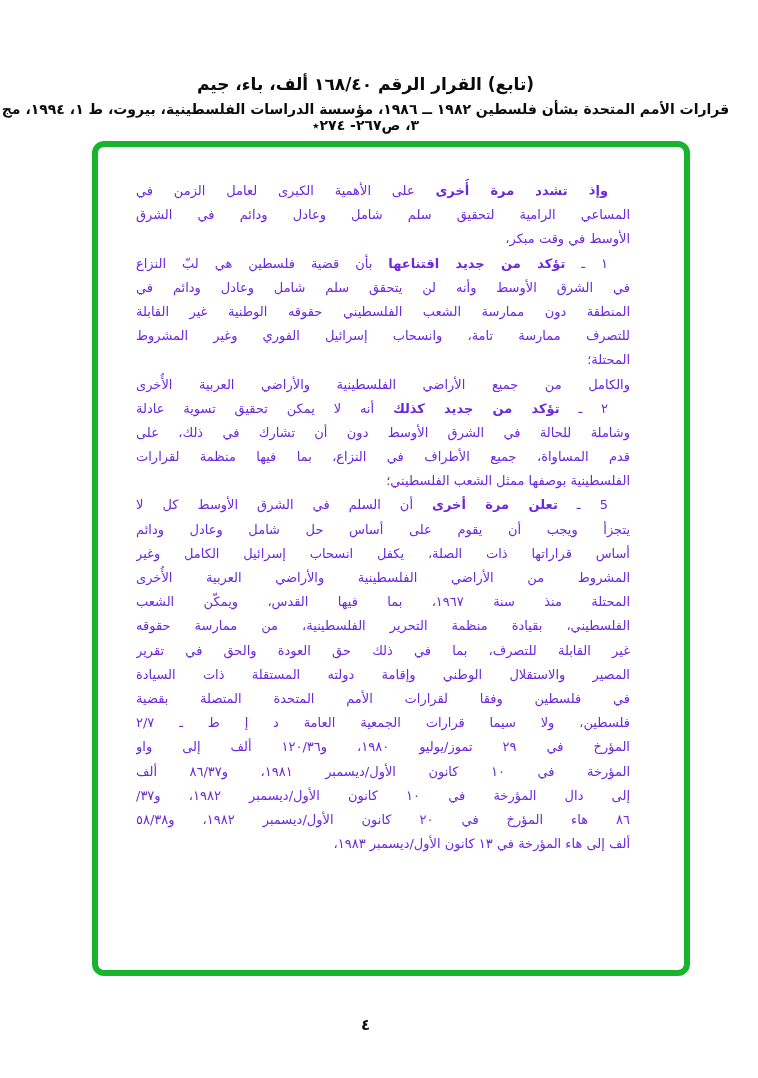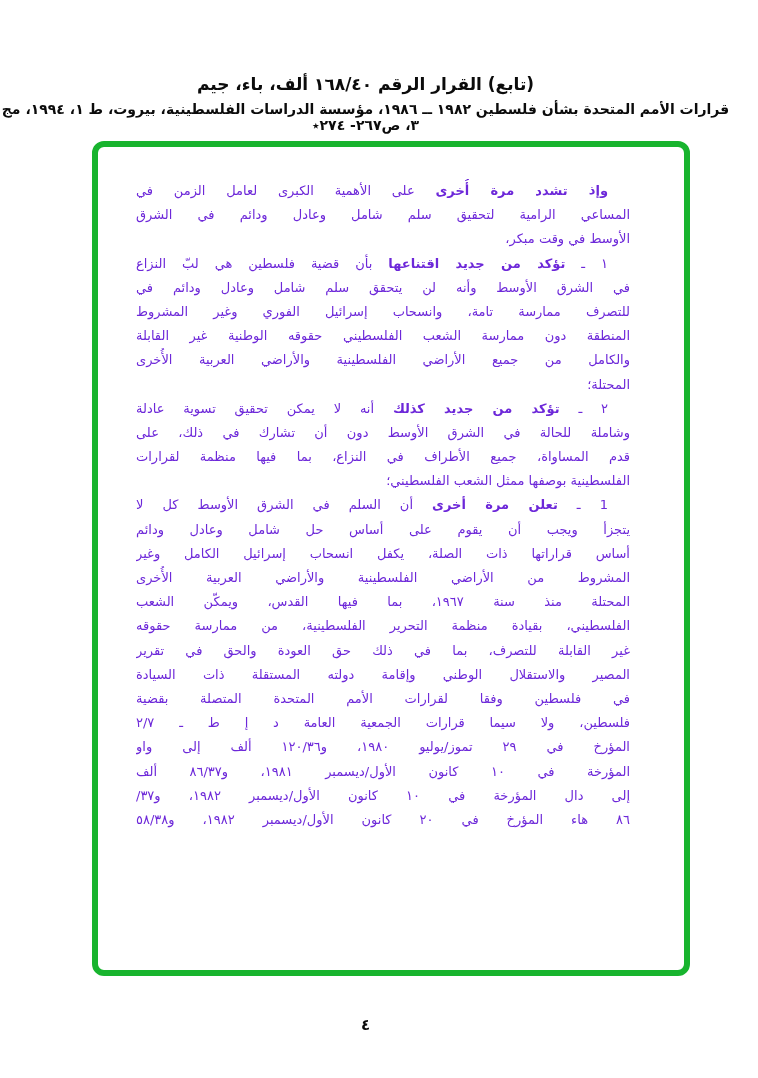--- a/index.html
+++ b/index.html
@@ -78,39 +78,40 @@
   </div>
 
   <div class="frame"></div>
 
   <div class="body-text" id="body-lines">
       <div class="line indent"><span class="b">وإذ تشدد مرة أُخرى</span><span> على الأهمية الكبرى لعامل الزمن في</span></div>
       <div class="line"><span>المساعي الرامية لتحقيق سلم شامل وعادل ودائم في الشرق</span></div>
       <div class="line start"><span>الأوسط في وقت مبكر،</span></div>
       <div class="line indent"><span>١ ـ </span><span class="b">تؤكد من جديد اقتناعها</span><span> بأن قضية فلسطين هي لبّ النزاع</span></div>
       <div class="line"><span>في الشرق الأوسط وأنه لن يتحقق سلم شامل وعادل ودائم في</span></div>
+      <div class="line"><span>المنطقة دون ممارسة الشعب الفلسطيني حقوقه الوطنية غير القابلة</span></div>
       <div class="line"><span>للتصرف ممارسة تامة، وانسحاب إسرائيل الفوري وغير المشروط</span></div>
-      <div class="line"><span>المنطقة دون ممارسة الشعب الفلسطيني حقوقه الوطنية غير القابلة</span></div>
+      <div class="line start"><span>المحتلة؛</span></div>
       <div class="line"><span>والكامل من جميع الأراضي الفلسطينية والأراضي العربية الأُخرى</span></div>
-      <div class="line start"><span>المحتلة؛</span></div>
       <div class="line indent"><span>٢ ـ </span><span class="b">تؤكد من جديد كذلك</span><span> أنه لا يمكن تحقيق تسوية عادلة</span></div>
       <div class="line"><span>وشاملة للحالة في الشرق الأوسط دون أن تشارك في ذلك، على</span></div>
       <div class="line"><span>قدم المساواة، جميع الأطراف في النزاع، بما فيها منظمة لقرارات</span></div>
       <div class="line start"><span>الفلسطينية بوصفها ممثل الشعب الفلسطيني؛</span></div>
-      <div class="line indent"><span>1 ـ </span><span class="b">تعلن مرة أخرى</span><span> أن السلم في الشرق الأوسط كل لا</span></div>
+      <div class="line indent"><span>5 ـ </span><span class="b">تعلن مرة أخرى</span><span> أن السلم في الشرق الأوسط كل لا</span></div>
       <div class="line"><span>يتجزأ ويجب أن يقوم على أساس حل شامل وعادل ودائم</span></div>
       <div class="line"><span>أساس قراراتها ذات الصلة، يكفل انسحاب إسرائيل الكامل وغير</span></div>
       <div class="line"><span>المشروط من الأراضي الفلسطينية والأراضي العربية الأُخرى</span></div>
       <div class="line"><span>المحتلة منذ سنة ١٩٦٧، بما فيها القدس، ويمكّن الشعب</span></div>
       <div class="line"><span>الفلسطيني، بقيادة منظمة التحرير الفلسطينية، من ممارسة حقوقه</span></div>
       <div class="line"><span>غير القابلة للتصرف، بما في ذلك حق العودة والحق في تقرير</span></div>
       <div class="line"><span>المصير والاستقلال الوطني وإقامة دولته المستقلة ذات السيادة</span></div>
       <div class="line"><span>في فلسطين وفقا لقرارات الأمم المتحدة المتصلة بقضية</span></div>
       <div class="line"><span>فلسطين، ولا سيما قرارات الجمعية العامة د إ ط ـ ٢/٧</span></div>
       <div class="line"><span>المؤرخ في ٢٩ تموز/يوليو ١٩٨٠، و١٢٠/٣٦ ألف إلى واو</span></div>
       <div class="line"><span>المؤرخة في ١٠ كانون الأول/ديسمبر ١٩٨١، و٨٦/٣٧ ألف</span></div>
       <div class="line"><span>إلى دال المؤرخة في ١٠ كانون الأول/ديسمبر ١٩٨٢، و٣٧/</span></div>
       <div class="line"><span>٨٦ هاء المؤرخ في ٢٠ كانون الأول/ديسمبر ١٩٨٢، و٥٨/٣٨</span></div>
+      <div class="line start"><span>ألف إلى هاء المؤرخة في ١٣ كانون الأول/ديسمبر ١٩٨٣،</span></div>
     </div>
 
   <div class="footer">٤</div>
 
 </div>
 
 </body></html>

